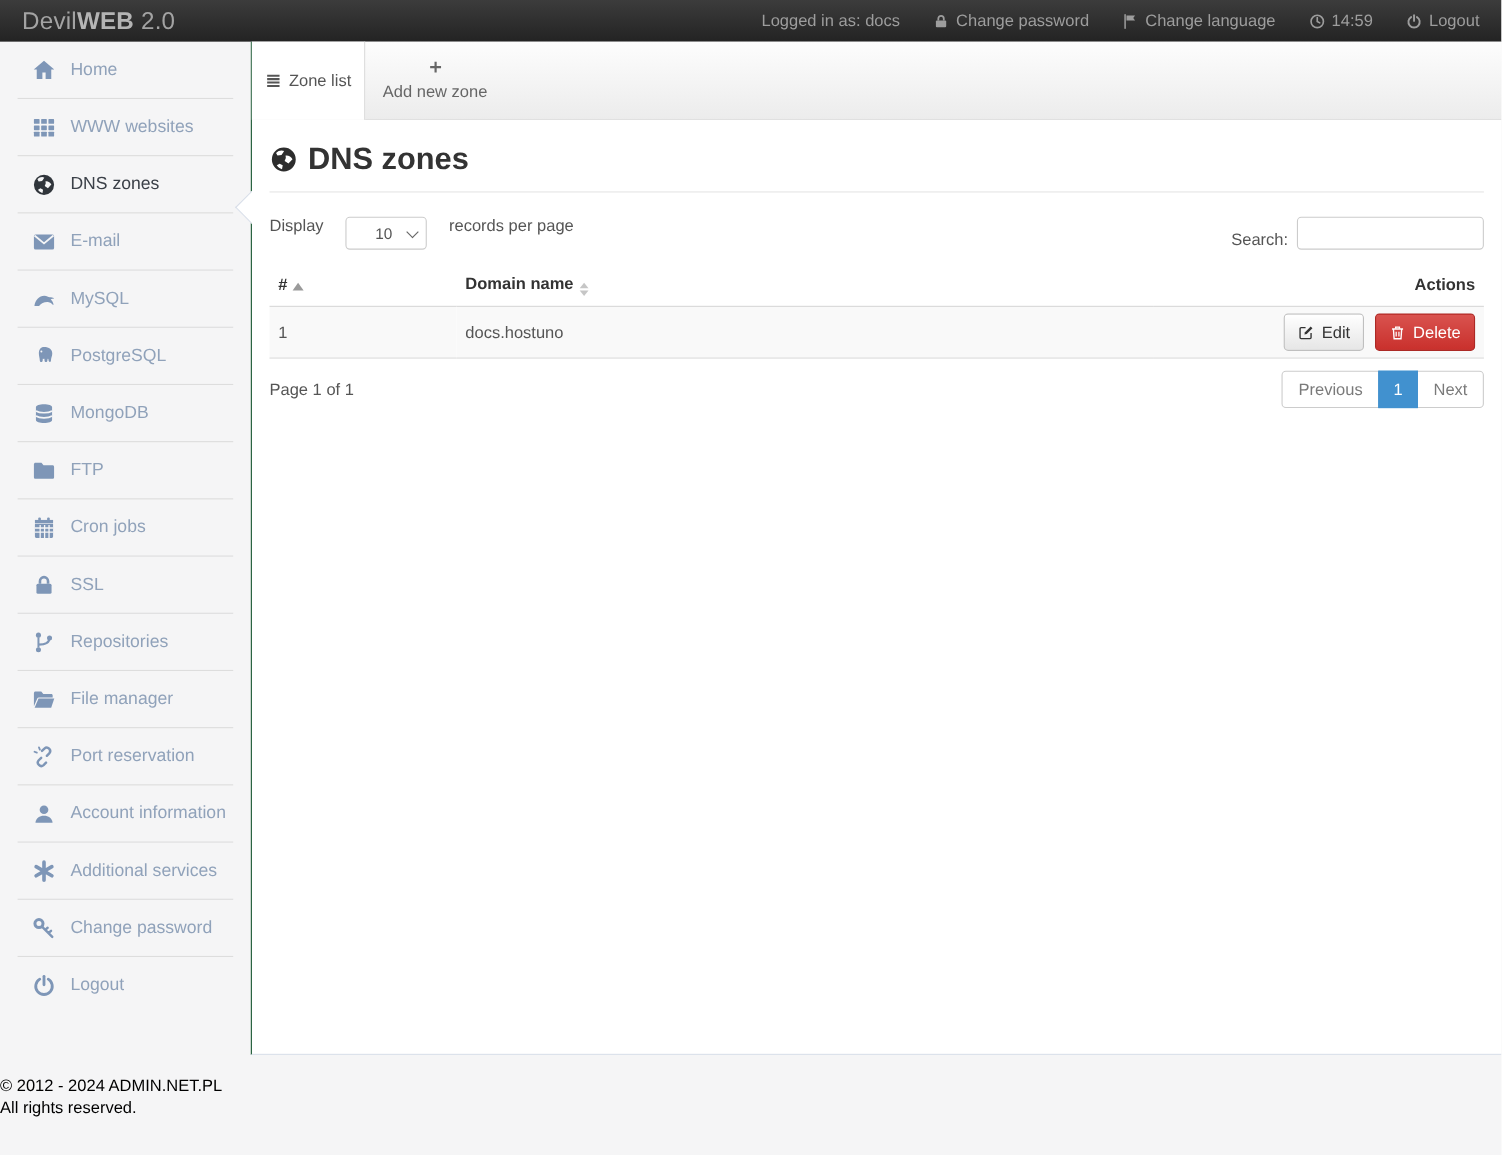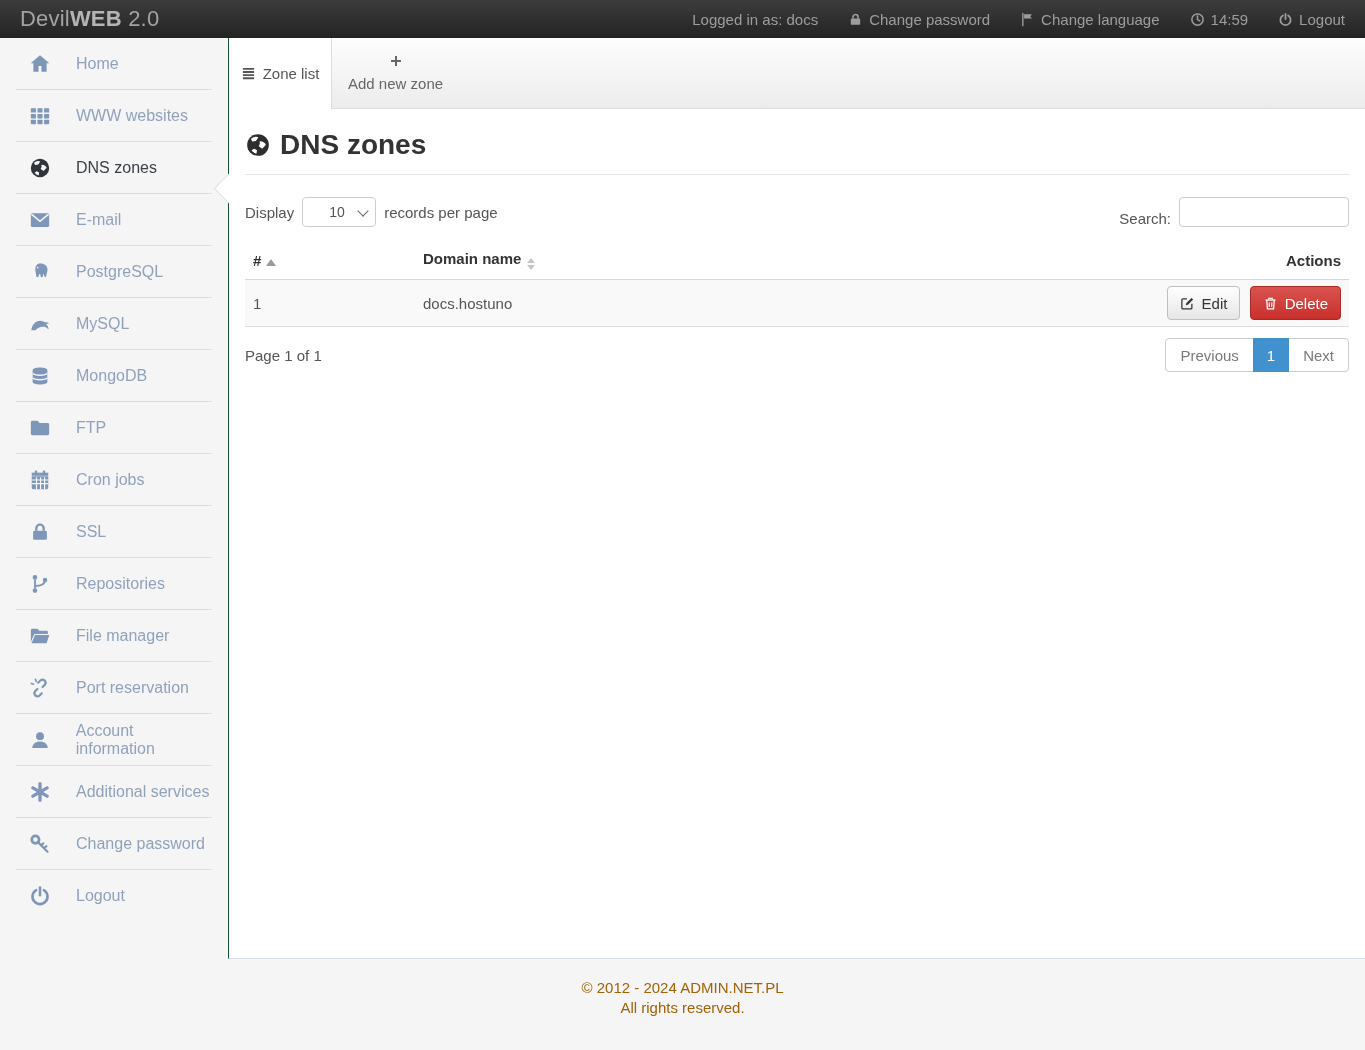--- a/index.html
+++ b/index.html
@@ -33,21 +33,20 @@
   .mainrow { display: flex; height: 921px; align-items: stretch; }
 
   
   .sidebar { width: 228px; flex: 0 0 228px; background: #f5f5f6; padding-top: 0; }
   .sitem {
     height: 52px;
     display: flex; align-items: center;
     padding: 0 12px 0 24px;
     cursor: pointer;
     position: relative;
-    gap: 12px;
   }
   .sitem:not(:last-child)::after {
     content: ""; position: absolute; left: 16px; right: 16px; bottom: 0;
     border-bottom: 1px solid #dddddd;
   }
   .sicon { width: 32px; display: flex; justify-content: center; color: #7e96b7; }
   .sicon svg { width: 22px; height: 22px; }
   .slabel { margin-left: 8px; font-size: 16px; color: #90a2ba; }
   .sitem.active .sicon { color: #30353b; }
   .sitem.active .slabel { color: #3b4048; }
@@ -103,21 +102,21 @@
     font-size: 28px; font-weight: 600; color: #333;
   }
   .page-heading svg { width: 26px; height: 26px; color: #2d2d2d; }
 
   
   .controls {
     margin-top: 22px;
     display: flex; align-items: center; justify-content: space-between;
     color: #555;
   }
-  .ctrl-left { display: flex; align-items: center; gap: 8px; }
+  .ctrl-left { display: flex; gap: 20px; }
   .select-wrap { position: relative; display: inline-block; }
   .select-wrap select {
     appearance: none; -webkit-appearance: none;
     width: 74px; height: 30px;
     border: 1px solid #cccccc; border-radius: 4px;
     background: #ffffff; color: #555;
     font: inherit; font-size: 14px;
     padding: 0 22px 0 26px; cursor: pointer;
   }
   .select-wrap::after {
@@ -195,21 +194,21 @@
   .page-btn:first-child { border-radius: 4px 0 0 4px; }
   .page-btn:last-child { border-radius: 0 4px 4px 0; margin-left: -1px; }
   .page-btn.current {
     background: #4191cf; border-color: #4191cf; color: #ffffff;
     padding: 0 13px; margin-left: -1px; z-index: 1;
   }
 
   
   .footer {
     height: 78px; padding-top: 19px;
-    text-align: center; color: #a16207; font-size: 15px; line-height: 20px;
+    color: #000000; font-size: 15px; line-height: 20px;
   }
 </style>
 </head>
 <body>
 
 <div class="topbar">
   <div class="brand"><span>Devil</span><b>WEB</b><span> 2.0</span></div>
   <div class="topmenu">
     <span class="topitem static">
         <span>Logged in as: docs</span>
@@ -299,34 +298,34 @@
             <rect x="2" y="4.5" width="20" height="15" rx="1.6"></rect>
             <path d="M2.6 5.6 12 13.4l9.4-7.8" fill="none" stroke="#f5f5f6" stroke-width="1.8"></path>
           </svg>
         </span>
       <span class="slabel">E-mail</span>
     </div>
 
     <div class="sitem">
       <span class="sicon">
           <svg viewBox="0 0 24 24" fill="currentColor">
+            <path d="M2.5 18.8c.6-6 4.8-10.3 9.8-10.3 2.6 0 3.6 1.3 5.6 1.6 1.5.2 2.6 0 4.1 1-1.3.7-2.4.5-3.4 1.3 1.6 1.2 2.6 3.1 2.9 5.4-1.7-.7-2.1-2.4-4.8-2.8-3.8-.5-7.2.7-9.6 3.8z"></path>
+          </svg>
+        </span>
+      <span class="slabel">MySQL</span>
+    </div>
+
+    <div class="sitem">
+      <span class="sicon">
+          <svg viewBox="0 0 24 24" fill="currentColor">
             <path d="M12 2.8c5.2 0 8.2 2.7 8.2 6.4 0 2.7-1.3 4.5-1.3 6.8 0 1.7-1.9 2.1-2.3.4-.2-1-.1-2.1-.6-2.1-.4 0-.6.6-.6 1.5 0 2.3-2.7 2.5-2.9.2l-.1-1.6c-.5.1-1.1.1-1.6 0l-.1 1.6c-.2 2.3-2.9 2.1-2.9-.2 0-2.1-.9-4-0.9-6.6 0-3.7 1.8-6.4 5.1-6.4z"></path>
             <circle cx="9.4" cy="7.2" r="1" fill="#f5f5f6"></circle>
           </svg>
         </span>
       <span class="slabel">PostgreSQL</span>
-    </div>
-
-    <div class="sitem">
-      <span class="sicon">
-          <svg viewBox="0 0 24 24" fill="currentColor">
-            <path d="M2.5 18.8c.6-6 4.8-10.3 9.8-10.3 2.6 0 3.6 1.3 5.6 1.6 1.5.2 2.6 0 4.1 1-1.3.7-2.4.5-3.4 1.3 1.6 1.2 2.6 3.1 2.9 5.4-1.7-.7-2.1-2.4-4.8-2.8-3.8-.5-7.2.7-9.6 3.8z"></path>
-          </svg>
-        </span>
-      <span class="slabel">MySQL</span>
     </div>
 
     <div class="sitem">
       <span class="sicon">
           <svg viewBox="0 0 24 24" fill="currentColor">
             <path d="M12 2.8c4.4 0 8 1.2 8 2.7v13c0 1.5-3.6 2.7-8 2.7s-8-1.2-8-2.7v-13c0-1.5 3.6-2.7 8-2.7z"></path>
             <path d="M4 9.4c1.7 1.1 4.6 1.8 8 1.8s6.3-.7 8-1.8M4 14.4c1.7 1.1 4.6 1.8 8 1.8s6.3-.7 8-1.8" fill="none" stroke="#f5f5f6" stroke-width="1.6"></path>
           </svg>
         </span>
       <span class="slabel">MongoDB</span>

